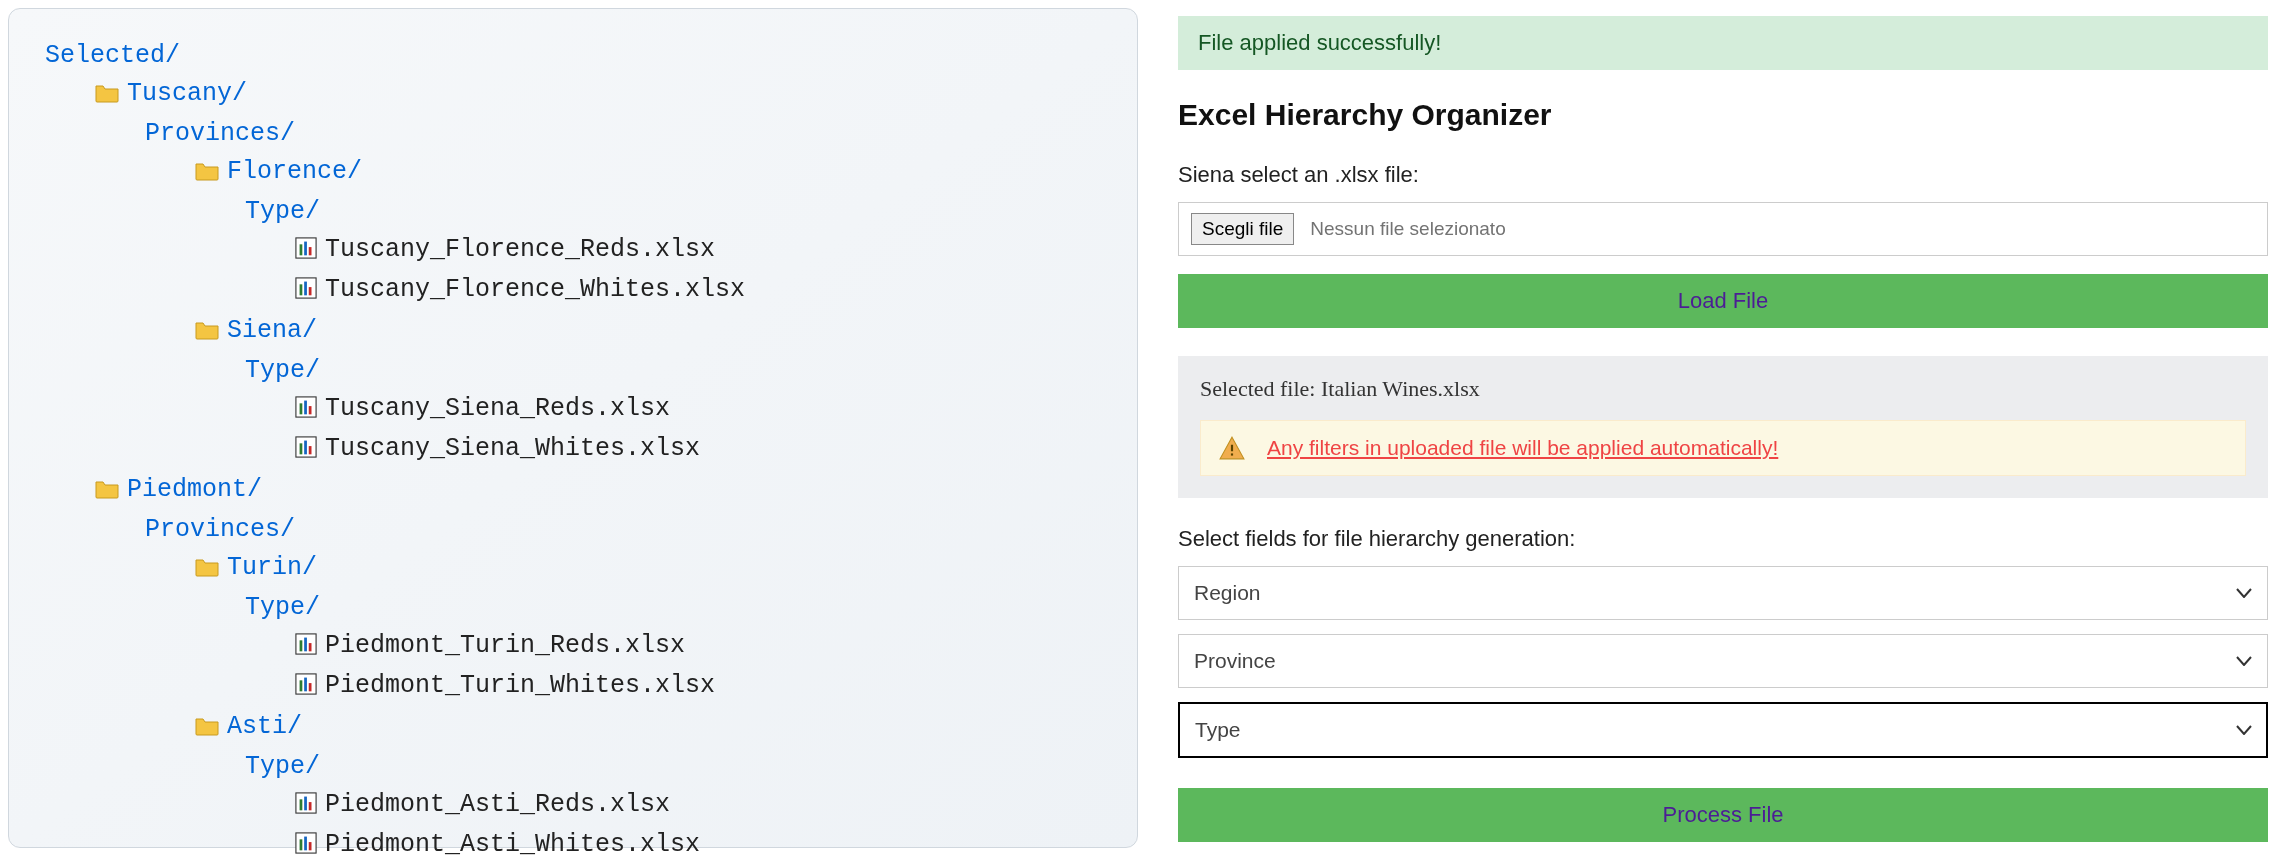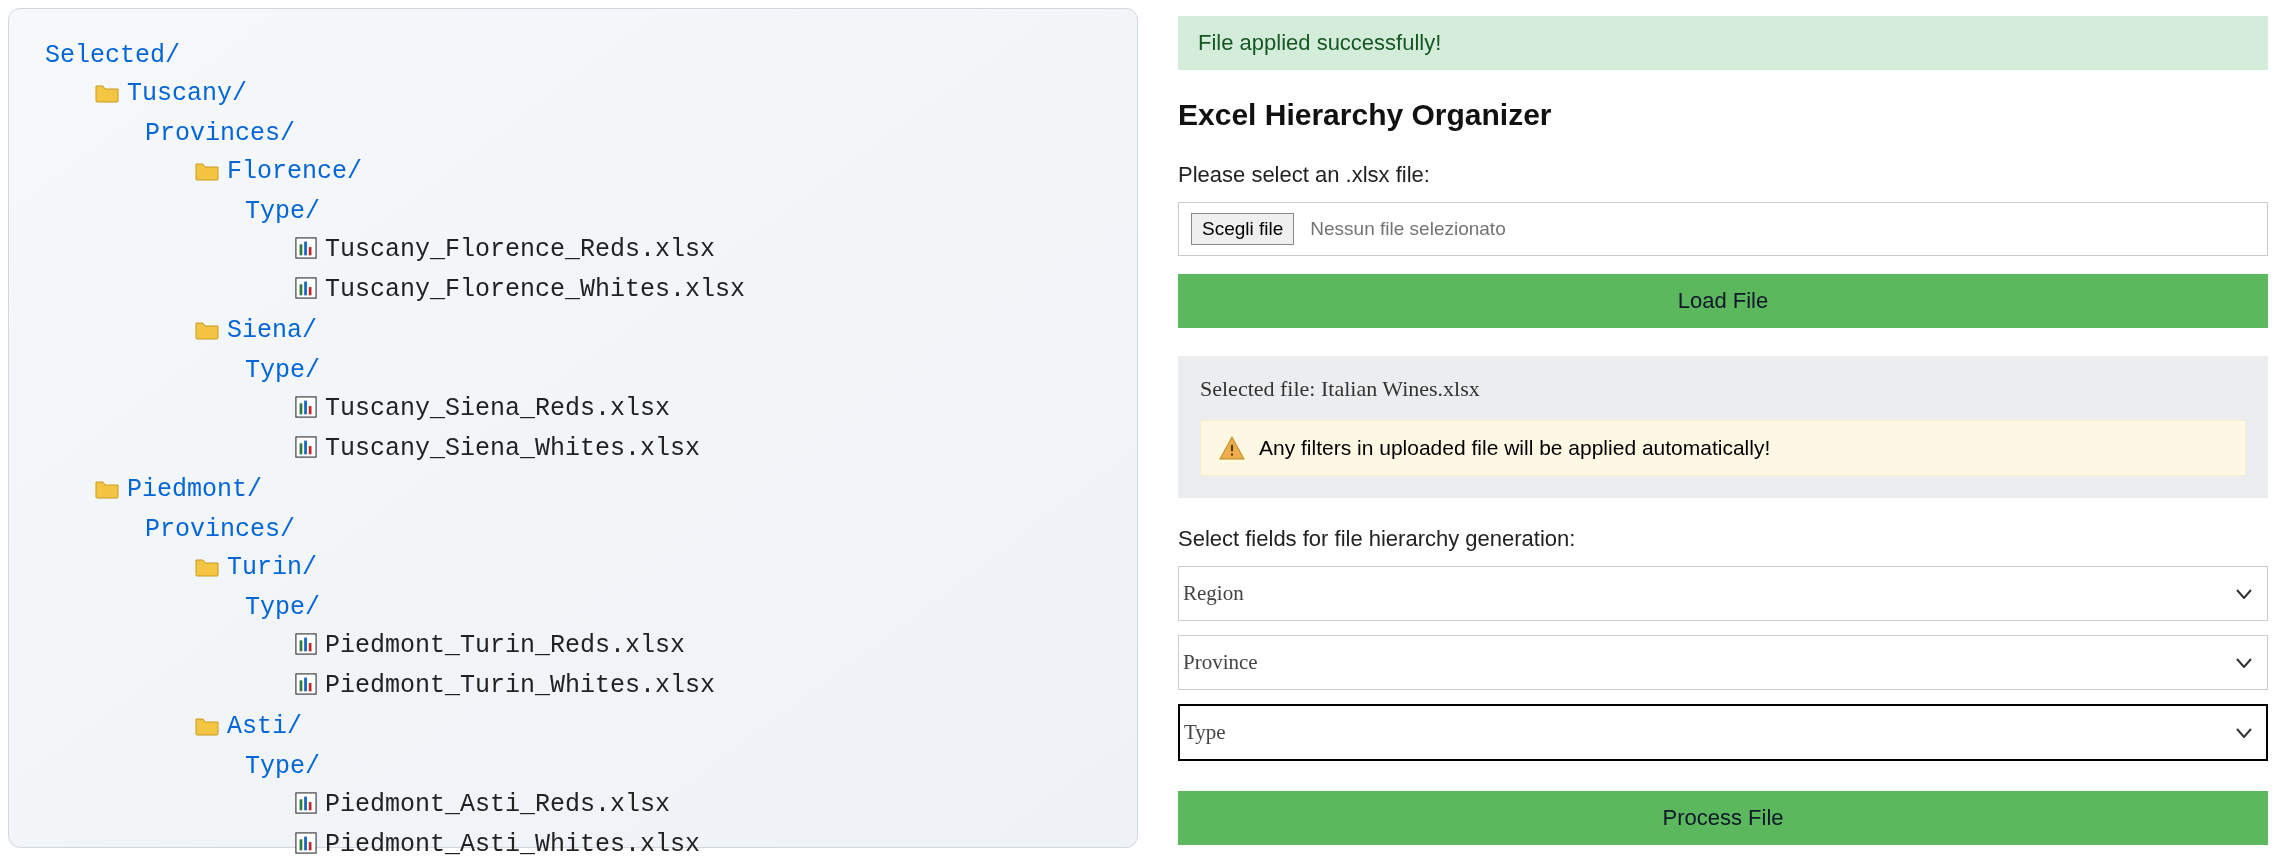--- a/index.html
+++ b/index.html
@@ -75,21 +75,21 @@
   .file-picker-btn {
     border: 1px solid #888;
     background: #efefef;
     padding: 4px 10px;
     font-size: 19px;
     cursor: pointer;
   }
   .file-picker-status { color: #737373; }
   .btn-green {
     background: #5cb85c;
-    color: #0f172a;
+    color: #4c1d95;
     text-align: center;
     padding: 14px;
     font-size: 22px;
     border: none;
     width: 100%;
     cursor: pointer;
     margin-bottom: 28px;
   }
   .selected-file-box {
     background: #ecedef;
@@ -98,39 +98,39 @@
   }
   .selected-file-text {
     font-size: 22px;
     color: #333;
     margin-bottom: 18px;
     font-family: Liberation Serif, serif;
   }
   .alert-warning {
     background: #fcf8e3;
     border: 1px solid #faebcc;
-    color: #000000;
+    color: #ef4444;
     padding: 14px 18px;
     font-size: 21px;
     display: flex;
     align-items: center;
-    gap: 14px;
+    gap: 22px;
+    text-decoration: underline;
   }
   .warn-icon svg { width: 26px; height: 26px; display:block; }
   .select-row {
     width: 100%;
     border: 1px solid #ccc;
-    padding: 14px 4px;
+    padding: 14px 15px;
     font-size: 21px;
     color: #444;
     background: #fff;
     margin-bottom: 14px;
     appearance: none;
     position: relative;
-    font-family: Liberation Serif, serif;
   }
   .select-wrap { position: relative; margin-bottom: 14px; }
   .select-wrap.active .select-row { border: 2px solid #000; }
   .select-caret {
     position: absolute;
     right: 16px;
     top: 50%;
     transform: translateY(-50%);
     pointer-events: none;
   }
@@ -217,21 +217,21 @@
   </div>
 
 <div class="form-panel">
 
   <div class="alert-success">
     <span>File applied successfully!</span>
   </div>
 
   <h1 class="page-title">Excel Hierarchy Organizer</h1>
 
-  <div class="label">Please select an .xlsx file:</div>
+  <div class="label">Siena select an .xlsx file:</div>
 
   <div class="file-picker">
     <button class="file-picker-btn">Scegli file</button>
     <span class="file-picker-status">Nessun file selezionato</span>
   </div>
 
   <button class="btn-green">Load File</button>
 
   <div class="selected-file-box">
     <div class="selected-file-text">

